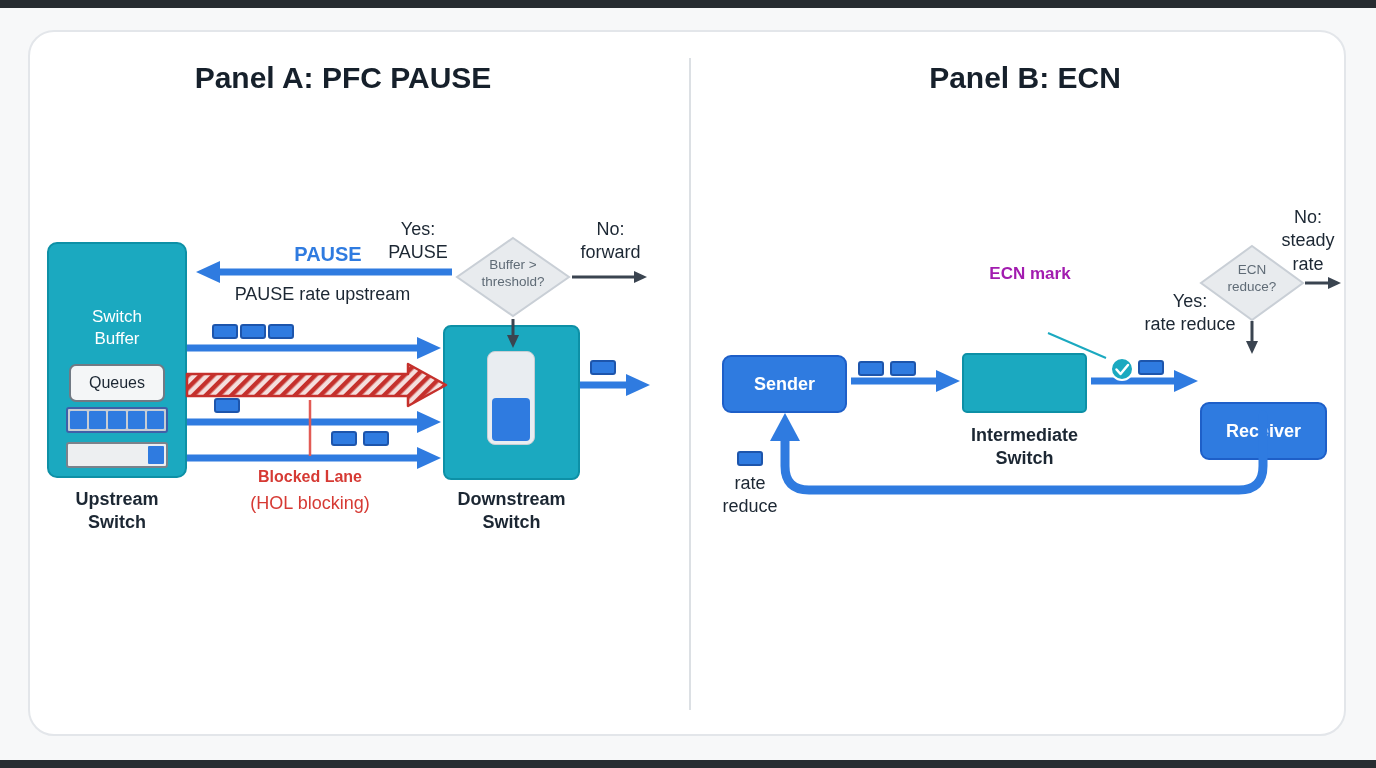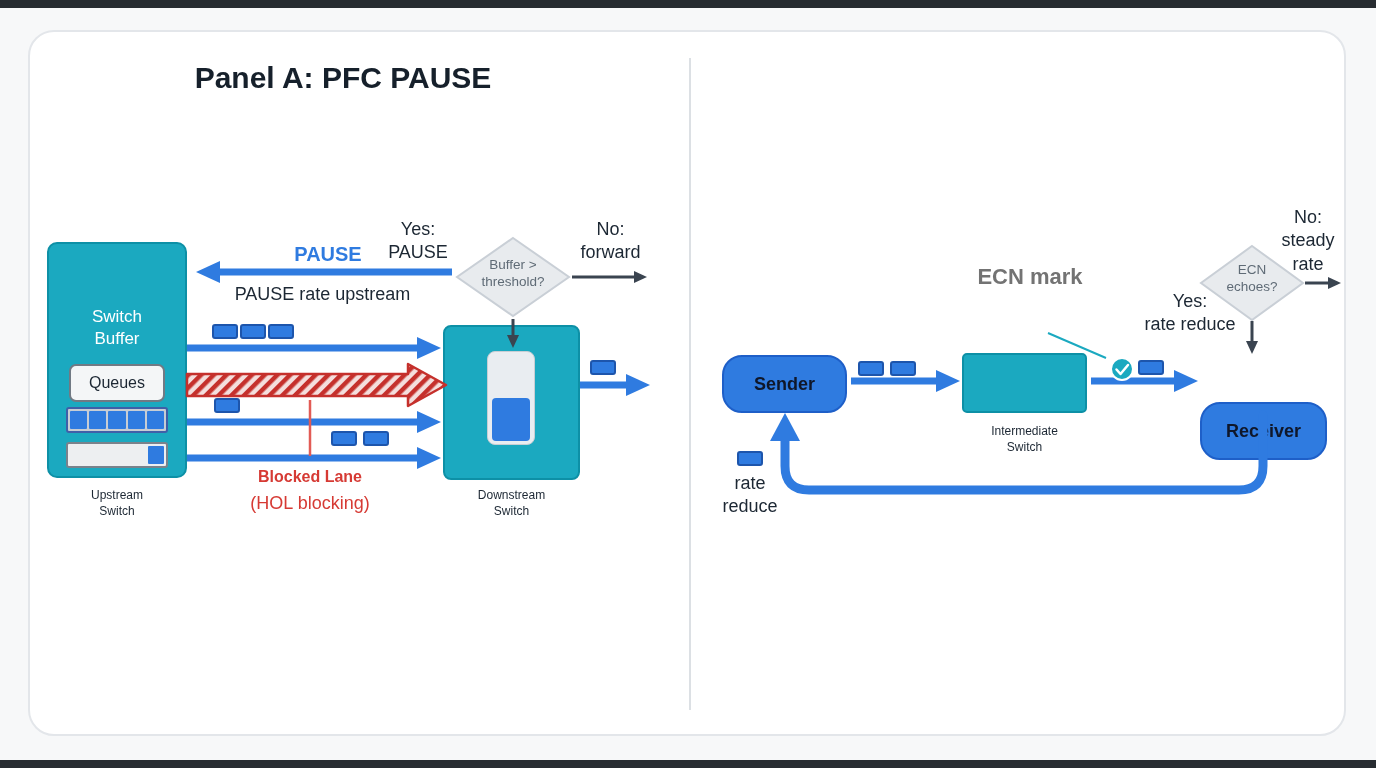--- a/index.html
+++ b/index.html
@@ -12,27 +12,27 @@
     position:absolute;left:28px;top:30px;width:1318px;height:706px;
     background:#FFFFFF;border:2px solid #E3E6EA;border-radius:26px;box-sizing:border-box;
   }
   .divider{position:absolute;left:689px;top:58px;width:2px;height:652px;background:#DCE0E4;}
   .txt{
     position:absolute;color:#1C2733;text-align:center;white-space:pre-line;line-height:1.3;
   }
   .panel-title{font-size:30px;font-weight:700;color:#16202B;}
   .annot{font-size:18px;font-weight:500;}
   .annot-sm{font-size:13.5px;font-weight:500;color:#5F6B76;line-height:1.25;}
-  .node-label{font-size:12px;font-weight:400;}
+  .node-label{font-size:18px;font-weight:700;}
   .teal-box{
     position:absolute;background:#1BA9C0;border:2px solid #0D90A6;border-radius:10px;box-sizing:border-box;
   }
   .blue-box{
-    position:absolute;background:#2F7BE0;border:2px solid #1E5FC8;border-radius:20px;box-sizing:border-box;
-    display:flex;align-items:center;justify-content:center;color:#0f172a;font-size:18px;font-weight:600;
+    position:absolute;background:#2F7BE0;border:2px solid #1E5FC8;border-radius:9px;box-sizing:border-box;
+    display:flex;align-items:center;justify-content:center;color:#ffffff;font-size:18px;font-weight:600;
   }
   .packet{
     position:absolute;width:26px;height:15px;background:#2F7BE0;border:2px solid #1D55AC;
     border-radius:3px;box-sizing:border-box;
   }
   .queues-chip{
     position:absolute;left:69px;top:364px;width:96px;height:38px;background:#F4F6F7;
     border:2px solid #717A84;border-radius:7px;box-sizing:border-box;
     display:flex;align-items:center;justify-content:center;font-size:16px;font-weight:500;color:#1C2733;
   }
@@ -127,20 +127,21 @@
   <line x1="1048" y1="333" x2="1106" y2="358" stroke="#1BA9C0" stroke-width="2"></line>
   <g>
     <circle cx="1122" cy="369" r="11" fill="#1BA9C0" stroke="#FFFFFF" stroke-width="2"></circle>
     <path d="M1116.5,369.5 l4,4.5 l7.5,-9" stroke="#FFFFFF" stroke-width="2.5" fill="none" stroke-linecap="round" stroke-linejoin="round"></path>
   </g>
 </svg>
 
 <div class="layer-top">
 
   <div class="txt panel-title" style="left:118px;top:58px;width:450px;">Panel A: PFC PAUSE</div>
+  <div class="txt panel-title" style="left:800px;top:58px;width:450px;">Panel B: ECN</div>
 
   <div class="txt" style="left:47px;top:306px;width:140px;color:#FFFFFF;font-size:17px;font-weight:500;">Switch
 Buffer</div>
   <div class="txt node-label" style="left:42px;top:488px;width:150px;">Upstream
 Switch</div>
   <div class="txt node-label" style="left:438px;top:488px;width:147px;">Downstream
 Switch</div>
   <div class="txt" style="left:240px;top:241px;width:176px;font-size:20px;font-weight:700;color:#2F7BE0;">PAUSE</div>
   <div class="txt annot" style="left:205px;top:283px;width:235px;">PAUSE rate upstream</div>
   <div class="txt annot-sm" style="left:460px;top:257px;width:106px;">Buffer &gt;
@@ -155,23 +156,23 @@
   <div class="packet" style="left:212px;top:324px;"></div>
   <div class="packet" style="left:240px;top:324px;"></div>
   <div class="packet" style="left:268px;top:324px;"></div>
   <div class="packet" style="left:214px;top:398px;"></div>
   <div class="packet" style="left:331px;top:431px;"></div>
   <div class="packet" style="left:363px;top:431px;"></div>
   <div class="packet" style="left:590px;top:360px;"></div>
 
   <div class="txt node-label" style="left:937px;top:424px;width:175px;">Intermediate
 Switch</div>
-  <div class="txt" style="left:940px;top:263px;width:180px;font-size:22px;font-weight:700;color:#737373;">ECN mark</div>
+  <div class="txt" style="left:940px;top:263px;width:180px;font-size:17px;font-weight:700;color:#a21caf;">ECN mark</div>
   <div class="txt annot-sm" style="left:1207px;top:262px;width:90px;">ECN
-echoes?</div>
+reduce?</div>
   <div class="txt annot" style="left:1262px;top:206px;width:92px;">No:
 steady
 rate</div>
   <div class="txt annot" style="left:1120px;top:290px;width:140px;">Yes:
 rate reduce</div>
   <div class="txt annot" style="left:702px;top:472px;width:96px;">rate
 reduce</div>
 
   <div class="packet" style="left:858px;top:361px;"></div>
   <div class="packet" style="left:890px;top:361px;"></div>

